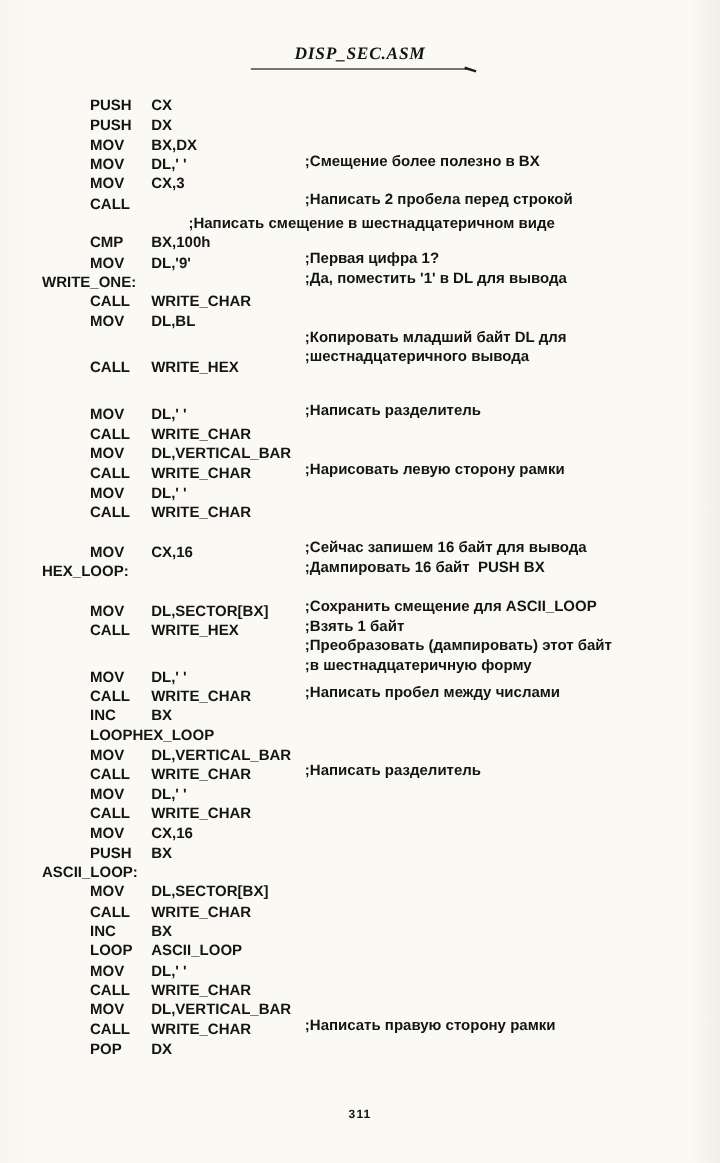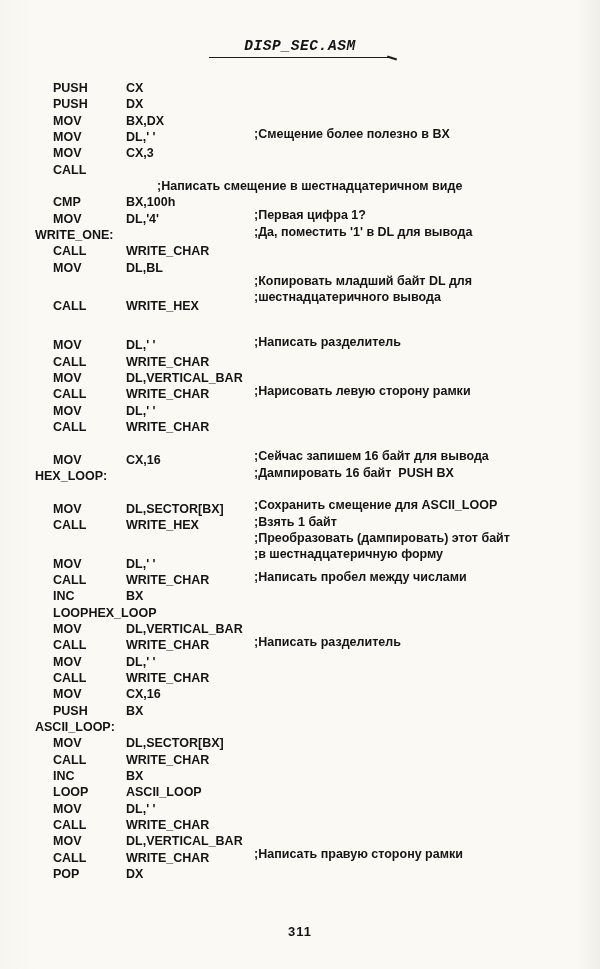--- a/index.html
+++ b/index.html
@@ -6,66 +6,66 @@
   body{
     width:600px;height:969px;
     background:#f8f7f2;
     font-family:"Liberation Sans",sans-serif;
     color:#141414;
     overflow:hidden;
   }
   .page{position:relative;width:600px;height:969px;background:linear-gradient(90deg,#f6f5ef 0%,#faf9f4 6%,#faf9f4 96%,#efeee8 100%);}
   .header{position:absolute;top:36px;left:0;width:100%;text-align:center;}
   .title{
-    font-family:Liberation Mono, monospace;
+    font-family:Liberation Serif, serif;
     font-style:italic;font-weight:bold;
     font-size:14.5px;letter-spacing:0.6px;
   }
   .rule{margin:3px auto 0;width:182px;height:0;border-bottom:1.6px solid #1d1d1d;position:relative;}
   .rule:after{
     content:"";position:absolute;right:-6px;top:0px;width:10px;height:1.8px;
     background:#1d1d1d;transform:rotate(18deg);
   }
   .code{position:absolute;top:80px;left:0;width:100%;}
   .line{
     position:relative;height:16.35px;
     font-weight:bold;font-size:12.5px;line-height:16.35px;
     white-space:pre;
   }
   .line.gap{margin-top:6px;}
   .lbl {position:absolute;left:35px;}
-  .op  {position:absolute;left:53px;}
+  .op  {position:absolute;left:75px;}
   .args{position:absolute;left:126px;}
   .mid {position:absolute;left:157px;text-align:right;}
   .cmt {position:absolute;left:254px;margin-top:13px;}
   .footer{
     position:absolute;top:924px;left:0;width:100%;
-    text-align:center;font-weight:bold;font-size:13px;letter-spacing:1px;
+    text-align:center;font-weight:bold;font-size:10px;letter-spacing:1px;
   }
 </style>
 </head>
 <body>
 
 <div class="page">
 
   <div class="header">
     <span class="title">DISP_SEC.ASM</span>
     <div class="rule"></div>
   </div>
 
   <div class="code" id="code-listing">
       <div class="line"><span class="op">PUSH</span><span class="args">CX</span></div>
       <div class="line"><span class="op">PUSH</span><span class="args">DX</span></div>
       <div class="line"><span class="op">MOV</span><span class="args">BX,DX</span><span class="cmt">;Смещение более полезно в BX</span></div>
       <div class="line"><span class="op">MOV</span><span class="args">DL,' '</span></div>
-      <div class="line"><span class="op">MOV</span><span class="args">CX,3</span></div>
+      <div class="line"><span class="op">MOV</span><span class="args">CX,3</span><span class="cmt">;Написать 2 пробела перед строкой</span></div>
       <div class="line"><span class="op">CALL</span></div>
       <div class="line"><span class="mid">;Написать смещение в шестнадцатеричном виде</span></div>
       <div class="line"><span class="op">CMP</span><span class="args">BX,100h</span><span class="cmt">;Первая цифра 1?</span></div>
-      <div class="line"><span class="op">MOV</span><span class="args">DL,'4'</span><span class="cmt">;Да, поместить '1' в DL для вывода</span></div>
+      <div class="line"><span class="op">MOV</span><span class="args">DL,'9'</span><span class="cmt">;Да, поместить '1' в DL для вывода</span></div>
       <div class="line"><span class="lbl">WRITE_ONE:</span></div>
       <div class="line"><span class="op">CALL</span><span class="args">WRITE_CHAR</span></div>
       <div class="line"><span class="op">MOV</span><span class="args">DL,BL</span><span class="cmt">;Копировать младший байт DL для</span></div>
       <div class="line"><span class="cmt">;шестнадцатеричного вывода</span></div>
       <div class="line gap"><span class="op">CALL</span><span class="args">WRITE_HEX</span></div>
       <div class="line gap"><span class="cmt">;Написать разделитель</span></div>
       <div class="line"><span class="op">MOV</span><span class="args">DL,' '</span></div>
       <div class="line"><span class="op">CALL</span><span class="args">WRITE_CHAR</span></div>
       <div class="line"><span class="op">MOV</span><span class="args">DL,VERTICAL_BAR</span><span class="cmt">;Нарисовать левую сторону рамки</span></div>
       <div class="line"><span class="op">CALL</span><span class="args">WRITE_CHAR</span></div>

